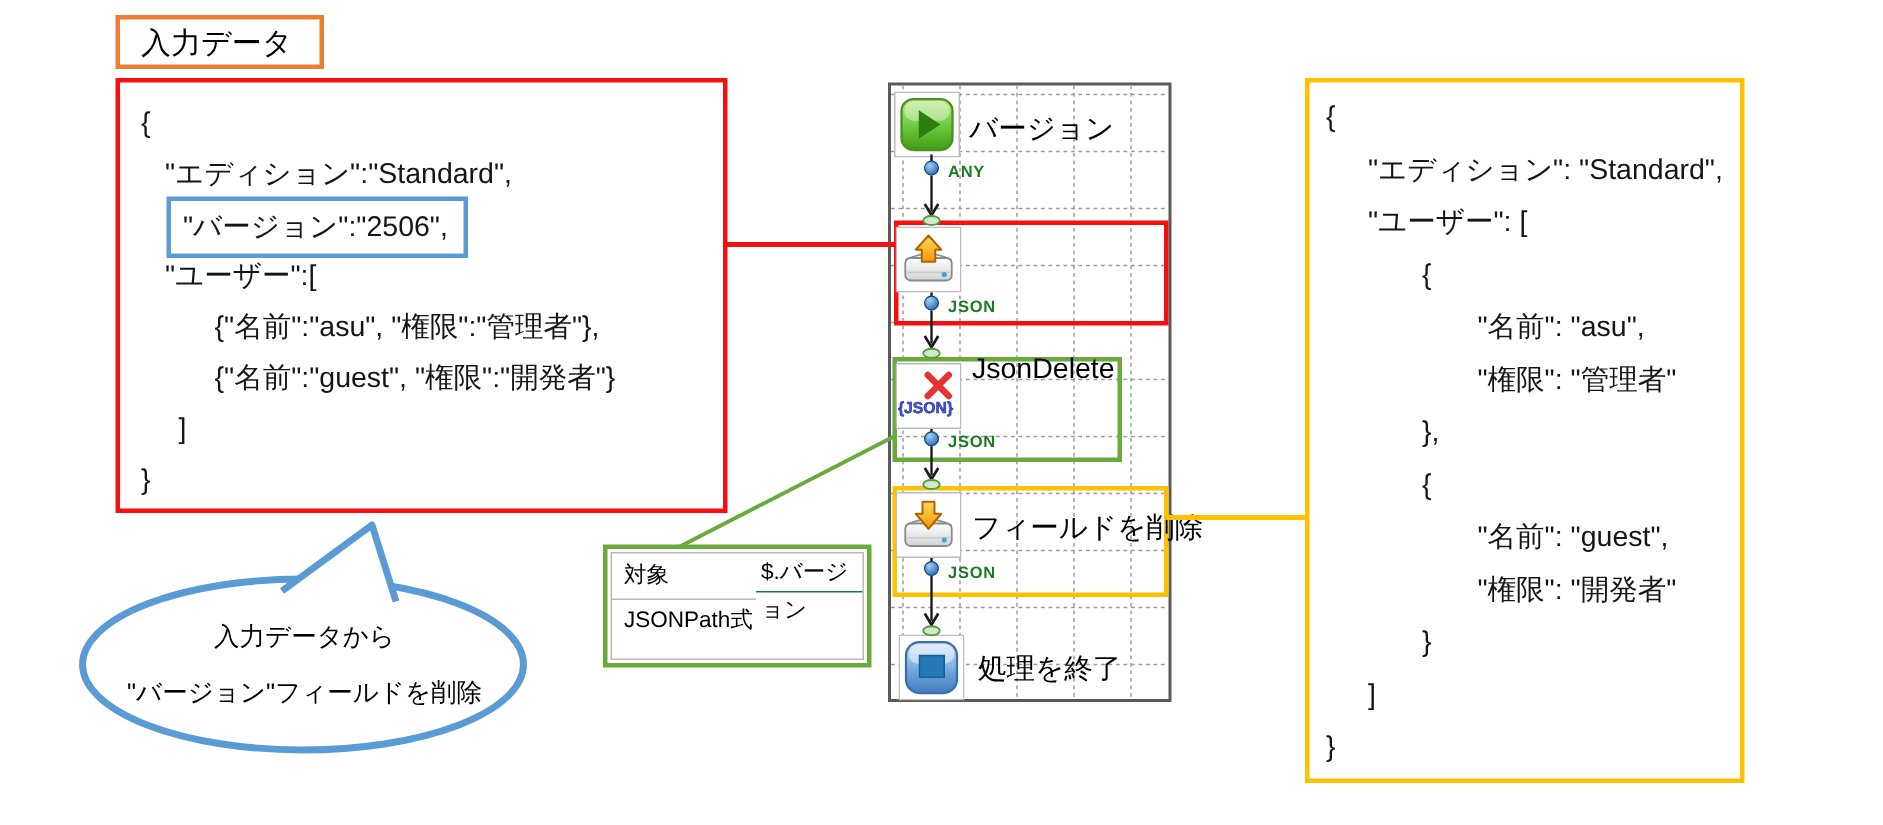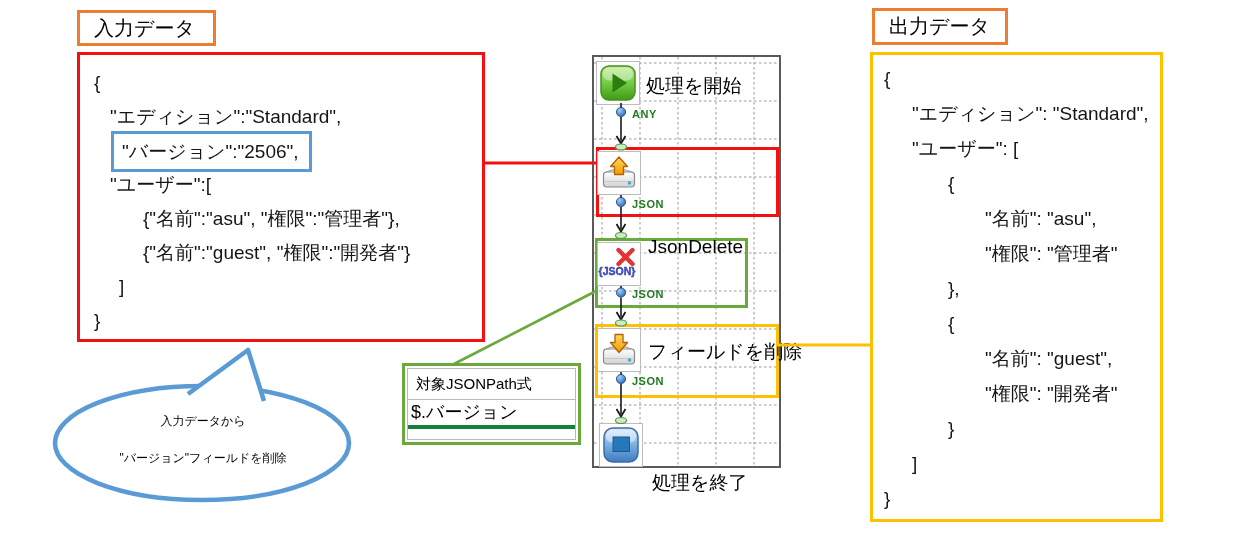--- a/index.html
+++ b/index.html
@@ -40,57 +40,56 @@
   #icon-delete{left:597px;top:242px;}
   #icon-import{left:597px;top:328px;}
   #icon-end{left:599px;top:423px;}
 
   
   .nlabel{position:absolute;font-size:19px;color:#000;white-space:nowrap;z-index:3;}
   #nl-0{left:646px;top:73px;}
   #nl-1{left:648px;top:162px;}
   #nl-2{left:648px;top:236px;}
   #nl-3{left:648px;top:339px;}
-  #nl-4{left:652px;top:433px;margin-top:37px;}
+  #nl-4{left:652px;top:433px;}
 
   
   #jp{position:absolute;left:402px;top:363px;width:179px;height:82px;border:3px solid #6aaa3c;
       background:#fff;box-sizing:border-box;padding:2px;z-index:3;}
-  #jp .tbl{border:1px solid #b9b9b9;height:100%;box-sizing:border-box;display:flex;flex-direction:column;}
+  #jp .tbl{border:1px solid #b9b9b9;height:100%;box-sizing:border-box;display:flex;}
   #jp .r1{border-bottom:1px solid #b9b9b9;height:30px;line-height:30px;padding-left:8px;font-size:15px;color:#000;}
-  #jp .r2{border-bottom:4px solid #15803d;height:25px;line-height:25px;padding-left:3px;font-size:18px;color:#000;}
+  #jp .r2{border-bottom:1px solid #15803d;height:25px;line-height:25px;padding-left:3px;font-size:15px;color:#000;}
   #jp .r3{flex:1;}
 
   
   #overlay{position:absolute;left:0;top:0;z-index:4;pointer-events:none;}
   .port-text{font-size:11px;font-weight:bold;fill:#1e7a1e;letter-spacing:.5px;}
 
   
-  .bub{position:absolute;width:286px;left:60px;text-align:center;font-size:12px;color:#000;z-index:5;}
+  .bub{position:absolute;width:286px;left:60px;text-align:center;font-size:17px;color:#000;z-index:5;}
   #bub1{top:413px;}
   #bub2{top:450px;}
 </style>
 </head>
 <body>
 
 <div class="stage">
 
   <div id="in-tag" class="tag">入力データ</div>
   <div id="in-panel" class="panel">
       <div class="json-line" style="padding-left: 14px;">{</div>
       <div class="json-line" style="padding-left: 30px;">"エディション":"Standard",</div>
       <div class="json-line" style="padding-left: 31px;"><span class="hl">"バージョン":"2506",</span></div>
       <div class="json-line" style="padding-left: 30px;">"ユーザー":[</div>
       <div class="json-line" style="padding-left: 63px;">{"名前":"asu", "権限":"管理者"},</div>
       <div class="json-line" style="padding-left: 63px;">{"名前":"guest", "権限":"開発者"}</div>
       <div class="json-line" style="padding-left: 39px;">]</div>
       <div class="json-line" style="padding-left: 14px;">}</div>
     </div>
 
-  <div id="out-tag" class="tag">出力データ</div>
   <div id="out-panel" class="panel">
       <div class="json-line" style="padding-left: 11px;">{</div>
       <div class="json-line" style="padding-left: 39px;">"エディション": "Standard",</div>
       <div class="json-line" style="padding-left: 39px;">"ユーザー": [</div>
       <div class="json-line" style="padding-left: 75px;">{</div>
       <div class="json-line" style="padding-left: 112px;">"名前": "asu",</div>
       <div class="json-line" style="padding-left: 112px;">"権限": "管理者"</div>
       <div class="json-line" style="padding-left: 75px;">},</div>
       <div class="json-line" style="padding-left: 75px;">{</div>
       <div class="json-line" style="padding-left: 112px;">"名前": "guest",</div>
@@ -185,21 +184,21 @@
     <path d="M18,6.5 L26,6.5 L26,14.5 L30.5,14.5 L22,24.5 L13.5,14.5 L18,14.5 Z" fill="url(#gOrange)" stroke="#b26000" stroke-width="1.3" stroke-linejoin="round"></path>
   </svg>
 
   <svg id="icon-end" class="icon" viewBox="0 0 44 44">
     <rect x="0.5" y="0.5" width="43" height="43" fill="#fff" stroke="#bcbcbc"></rect>
     <rect x="5" y="5" width="34" height="34" rx="9" fill="url(#gBlue)" stroke="#3c6ea5" stroke-width="1.5"></rect>
     <rect x="7" y="6.5" width="30" height="13" rx="6" fill="#ffffff" opacity="0.45"></rect>
     <rect x="14" y="14" width="16.5" height="14.5" fill="#2678b8" stroke="#1b5b96"></rect>
   </svg>
 
-  <div id="nl-0" class="nlabel">処理を開始</div>
+  <div id="nl-0" class="nlabel">バージョン</div>
   <div id="nl-2" class="nlabel">JsonDelete</div>
   <div id="nl-3" class="nlabel">フィールドを削除</div>
   <div id="nl-4" class="nlabel">処理を終了</div>
 
   <div id="jp">
     <div class="tbl">
       <div class="r1">対象JSONPath式</div>
       <div class="r2">$.バージョン</div>
       <div class="r3"></div>
     </div>

